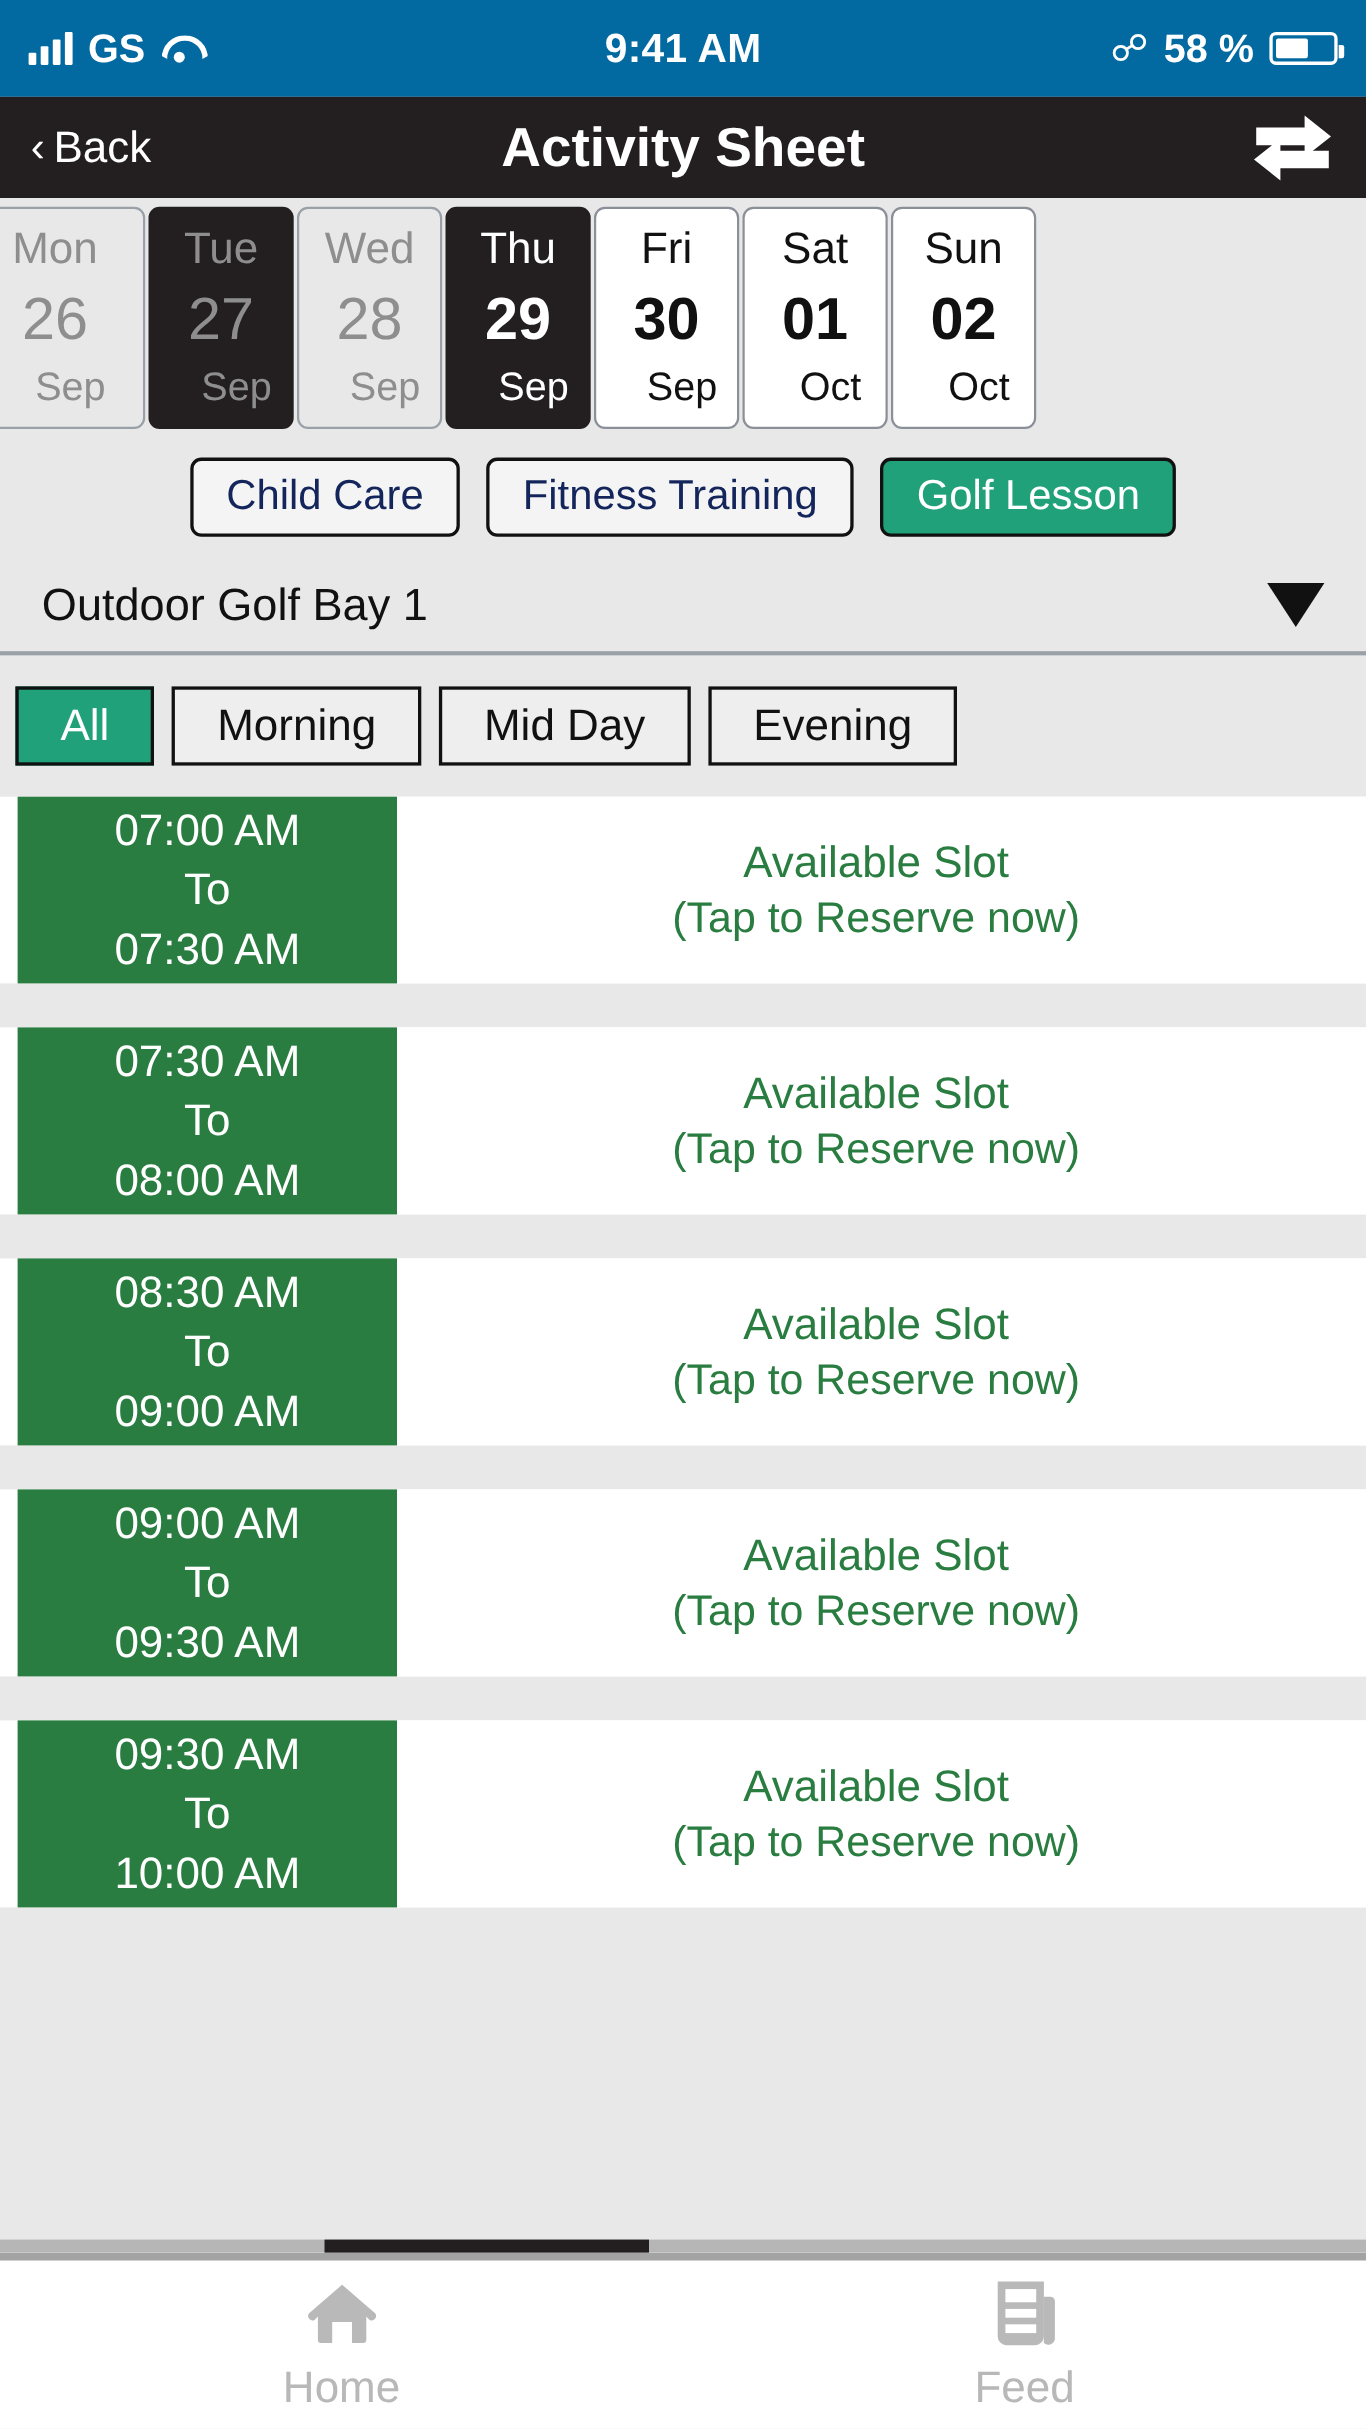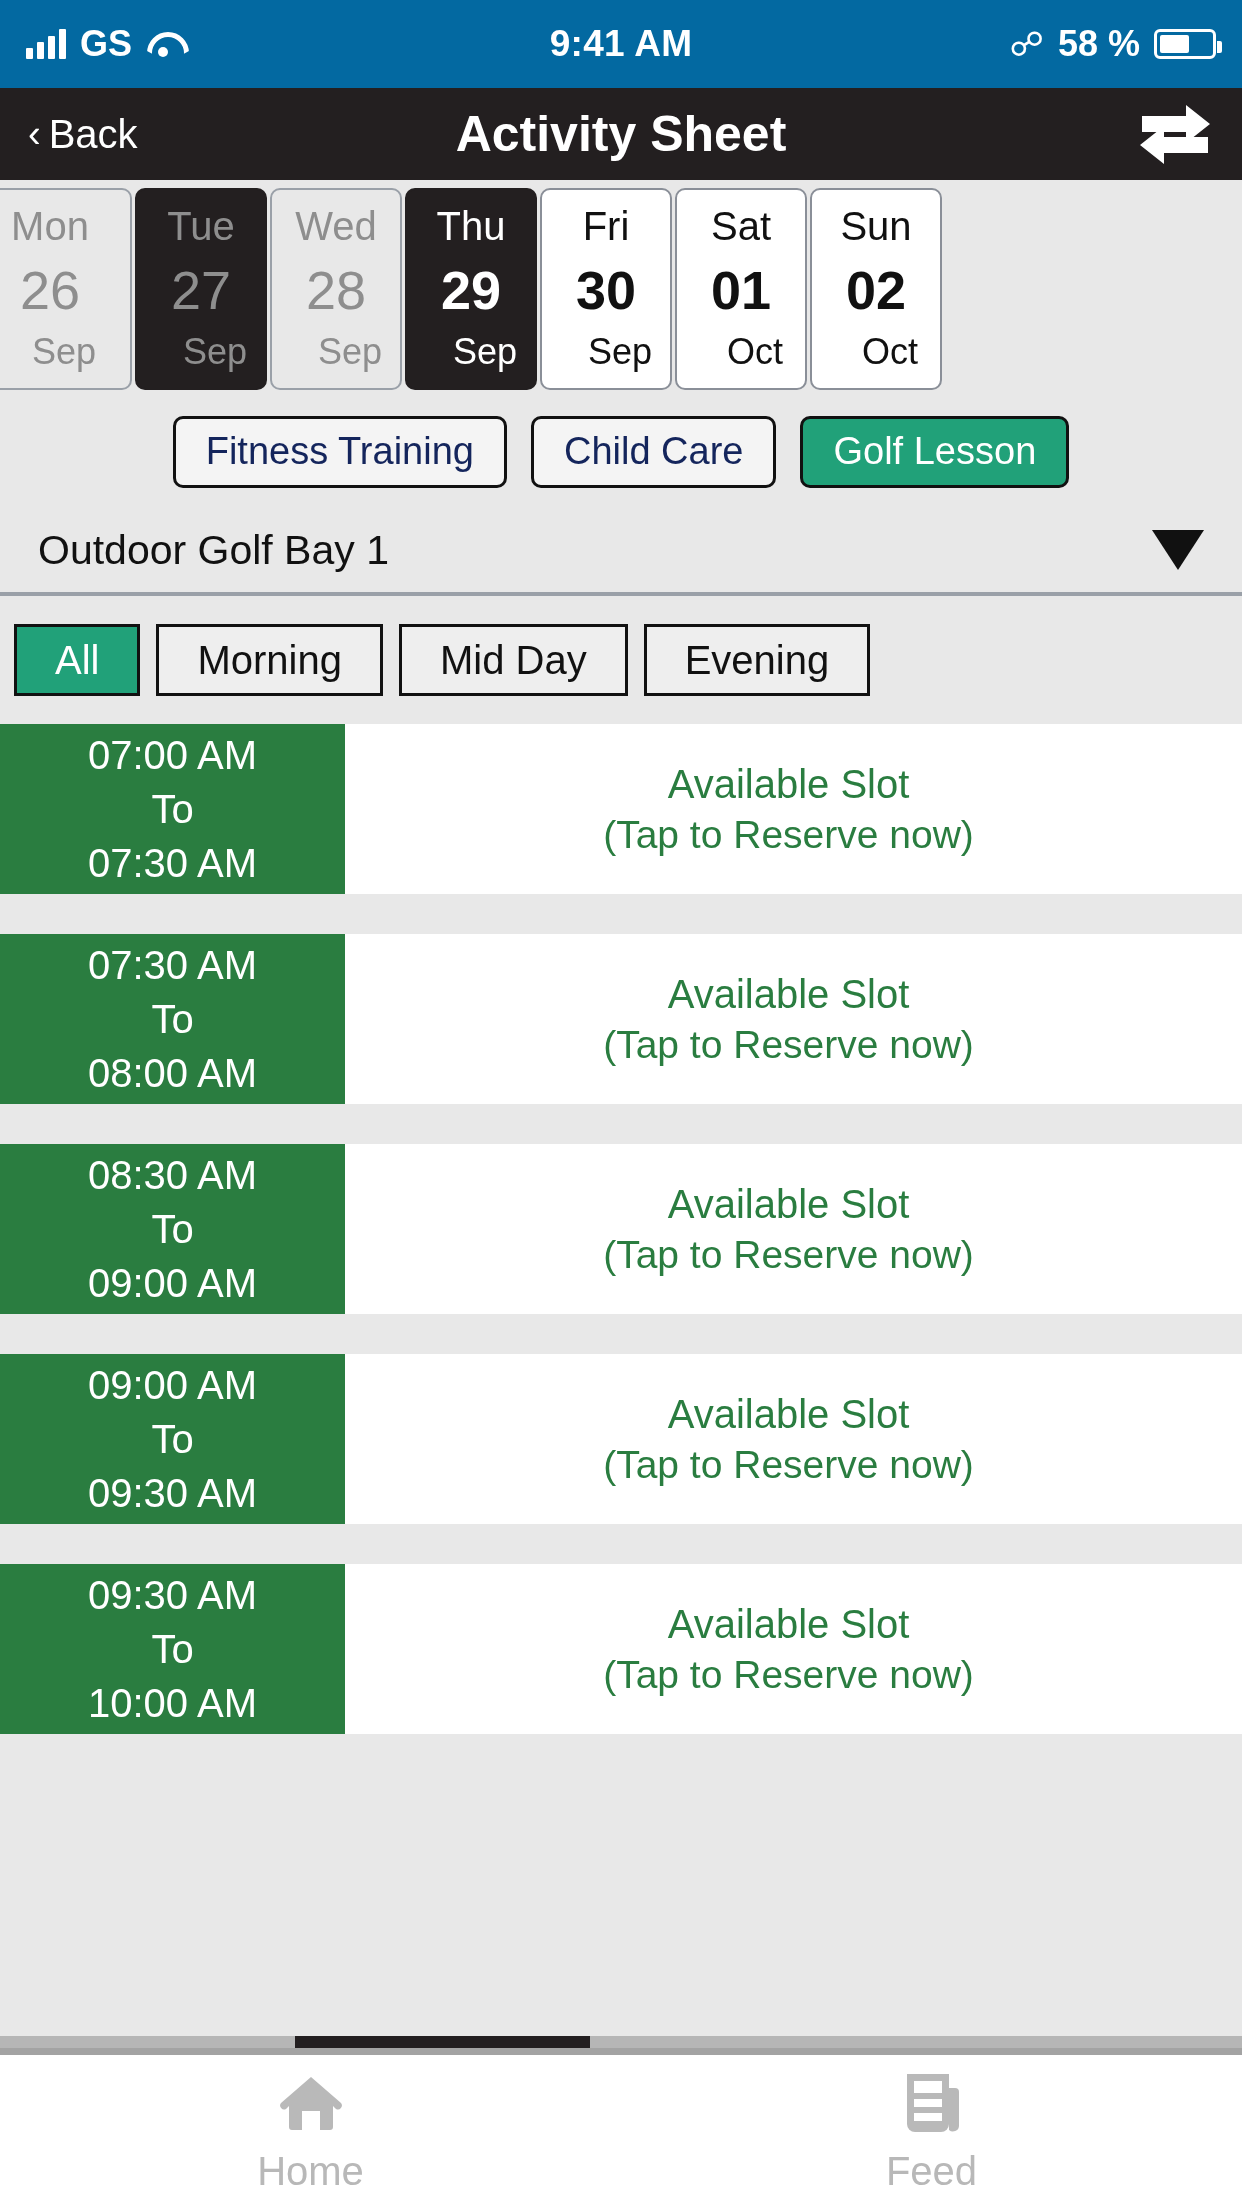--- a/index.html
+++ b/index.html
@@ -185,20 +185,21 @@
     background: #e8e8e8;
     overflow: hidden;
     position: relative;
   }
   .slotrow {
     display: flex;
     height: 170px;
     margin-bottom: 40px;
     background: #ffffff;
     cursor: pointer;
+    padding-left: 16px;
   }
   .slot-time {
     flex: 0 0 345px;
     background: #2a7d40;
     color: #ffffff;
     display: flex; flex-direction: column;
     align-items: center; justify-content: center;
     font-size: 40px;
     line-height: 1.35;
   }
@@ -325,24 +326,24 @@
     </div>
     <div class="daycard state-default">
       <span class="dw">Sun</span>
       <span class="dd">02</span>
       <span class="dm">Oct</span>
     </div>
   </div>
 
   <div class="chiprow">
     <div class="chip off">
+      <span>Child Care</span>
+    </div>
+    <div class="chip off">
       <span>Fitness Training</span>
-    </div>
-    <div class="chip off">
-      <span>Child Care</span>
     </div>
     <div class="chip on">
       <span>Golf Lesson</span>
     </div>
   </div>
 
   <div class="venue">
     <span class="venue-label">Outdoor Golf Bay 1</span>
     <span class="caret"></span>
   </div>

